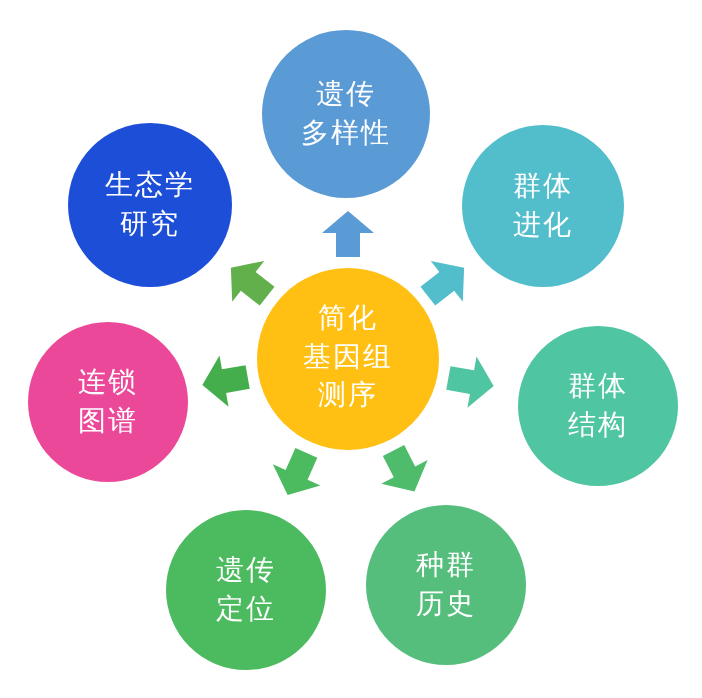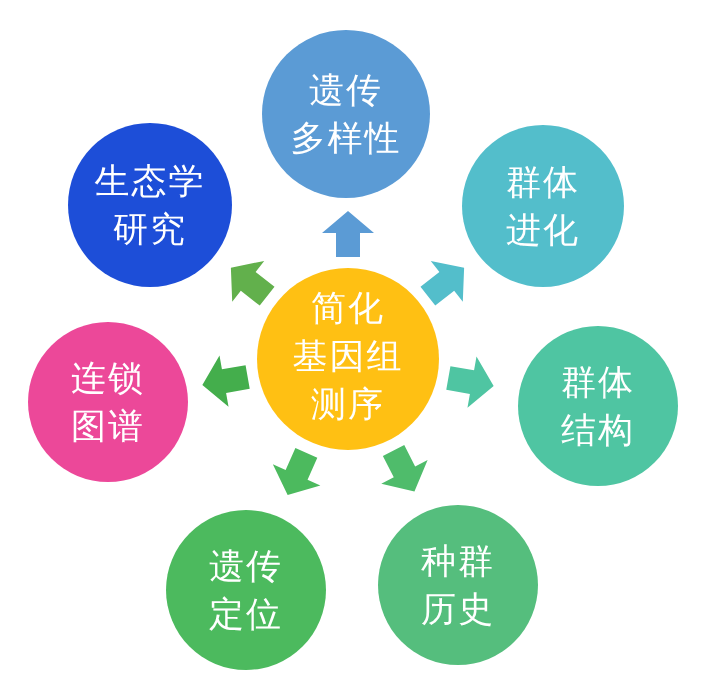--- a/index.html
+++ b/index.html
@@ -14,32 +14,32 @@
   .circle {
     position:absolute;
     border-radius:50%;
     display:flex;
     align-items:center;
     justify-content:center;
     text-align:center;
   }
   .label {
     color:#ffffff;
-    font-size:35px;
+    font-size:28px;
     line-height:1.38;
     letter-spacing:2px;
     font-weight:400;
   }
   .label span { display:block; }
 
   .center { left:257px; top:268px; width:182px; height:182px;font-family:Liberation Mono, monospace; }
   .n0 { left:262px; top:30px;  width:168px; height:168px; } 
   .n1 { left:462px; top:125px; width:162px; height:162px; } 
   .n2 { left:518px; top:326px; width:160px; height:160px; } 
-  .n3 { left:378px; top:505px; width:160px; height:160px; } 
+  .n3 { left:366px; top:505px; width:160px; height:160px; } 
   .n4 { left:166px; top:510px; width:160px; height:160px; } 
   .n5 { left:28px;  top:322px; width:160px; height:160px; } 
   .n6 { left:68px;  top:123px; width:164px; height:164px; } 
 
   .arrows {
     position:absolute;
     left:0; top:0;
     width:702px; height:698px;
     pointer-events:none;
   }

